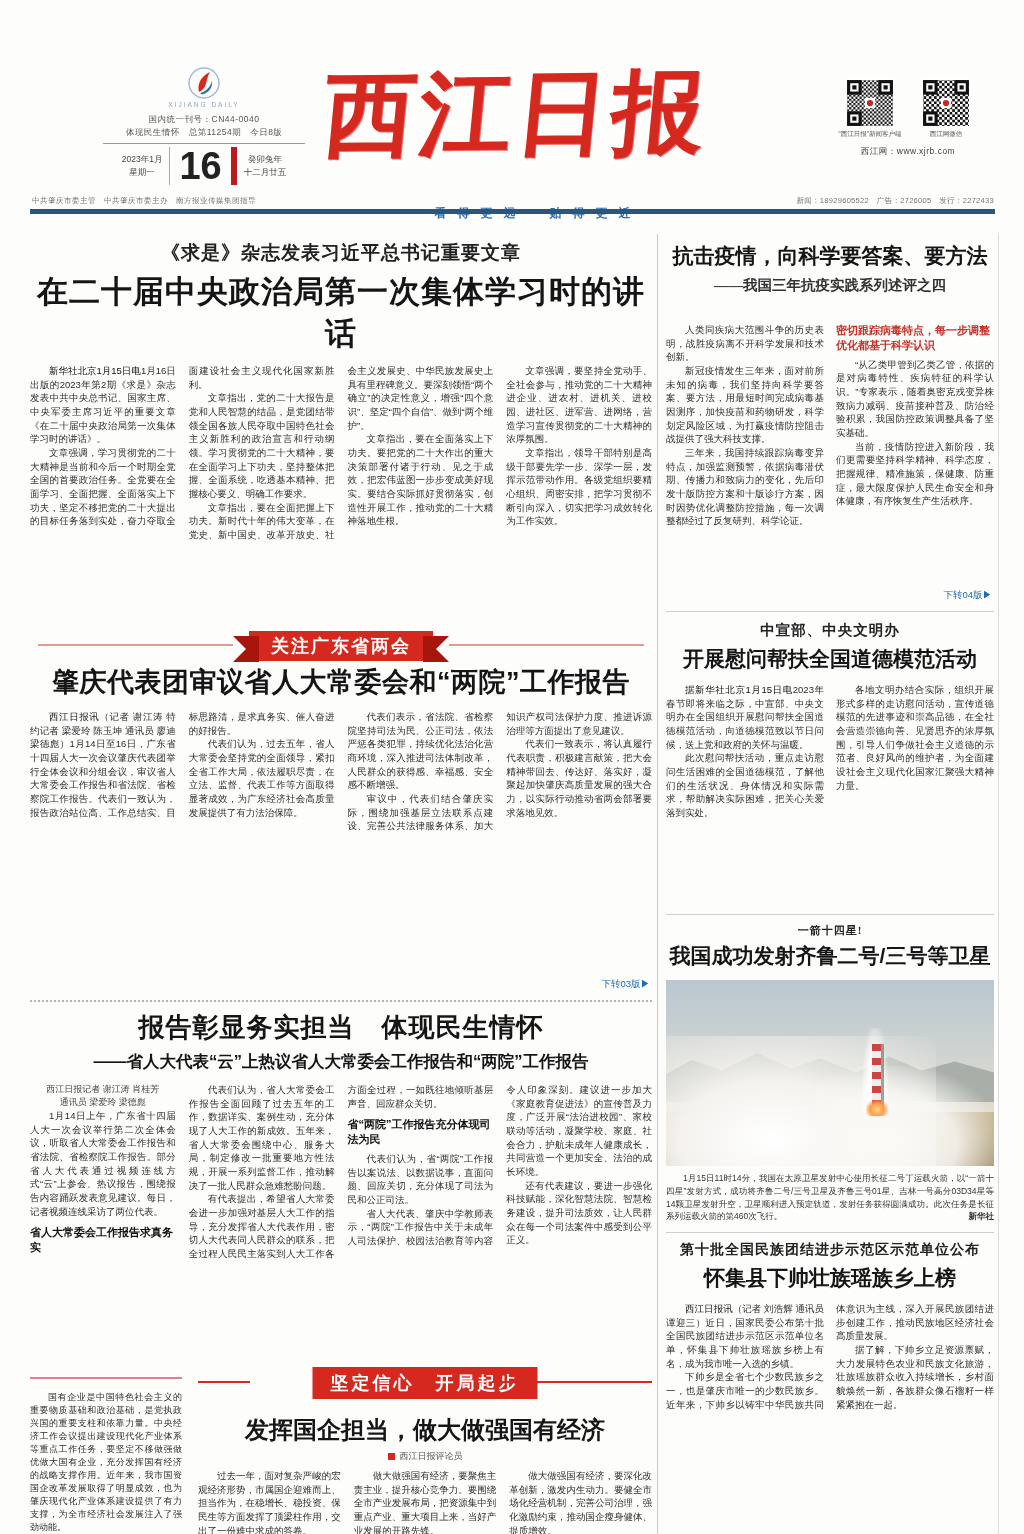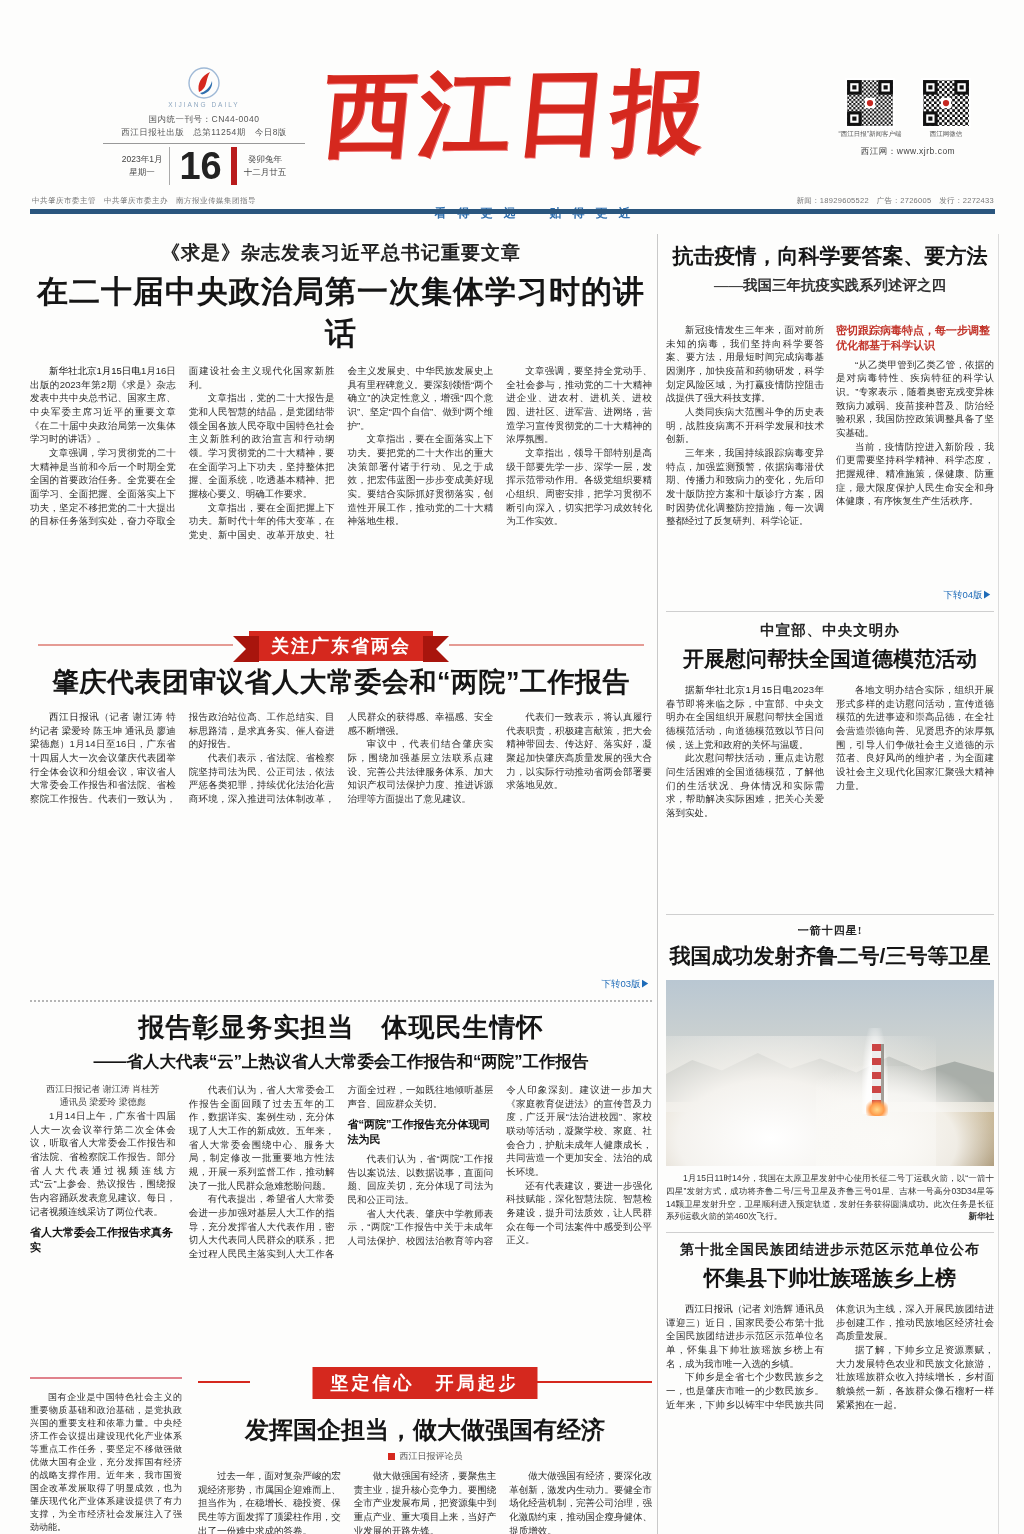--- a/index.html
+++ b/index.html
@@ -119,21 +119,21 @@
 
   <header>
     <div class="mh-left">
       <svg class="logo" viewBox="0 0 34 34">
         <circle cx="17" cy="17" r="15" fill="none" stroke="#9fb9d6" stroke-width="1.4"></circle>
         <path d="M12 26 C10 18 14 10 23 6 C19 13 20 18 17 22 C15.5 24 14 25.3 12 26 Z" fill="#d5281e"></path>
         <path d="M13 27 C18 26 23 22 25 15 C26 21 22 27 15 28.5 Z" fill="#2f6fae"></path>
       </svg>
       <div class="logo-en">XIJIANG DAILY</div>
       <div class="issue-line">国内统一刊号：CN44-0040</div>
-      <div class="issue-line">西江日报社出版　总第11254期　今日8版</div>
+      <div class="issue-line">体现民生情怀　总第11254期　今日8版</div>
       <hr class="mh-rule">
       <div class="date-row">
         <div class="d-side">
           <span>2023年1月</span>
           <span>星期一</span>
         </div>
         <div class="d-day">16</div>
         <div class="d-side">
           <span>癸卯兔年</span>
           <span>十二月廿五</span>
@@ -240,20 +240,21 @@
       <span class="side-line l"></span>
       <span class="ribbon">关注广东省两会</span>
       <span class="side-line r"></span>
     </div>
 
     <section>
       <h2 style="font-size:27px; letter-spacing:.5px; margin:4px 0 10px;">肇庆代表团审议省人大常委会和“两院”工作报告</h2>
       <div class="cols-wrap">
         <div class="cols4 body-text" style="height:280px; overflow:hidden;">
             <p><b>西江日报讯</b>（记者 谢江涛 特约记者 梁爱玲 陈玉坤 通讯员 廖迪 梁德彪）1月14日至16日，广东省十四届人大一次会议肇庆代表团举行全体会议和分组会议，审议省人大常委会工作报告和省法院、省检察院工作报告。代表们一致认为，报告政治站位高、工作总结实、目标思路清，是求真务实、催人奋进的好报告。</p>
+            <p>代表们认为，过去五年，省人大常委会坚持党的全面领导，紧扣全省工作大局，依法履职尽责，在立法、监督、代表工作等方面取得显著成效，为广东经济社会高质量发展提供了有力法治保障。</p>
             <p>代表们表示，省法院、省检察院坚持司法为民、公正司法，依法严惩各类犯罪，持续优化法治化营商环境，深入推进司法体制改革，人民群众的获得感、幸福感、安全感不断增强。</p>
             <p>审议中，代表们结合肇庆实际，围绕加强基层立法联系点建设、完善公共法律服务体系、加大知识产权司法保护力度、推进诉源治理等方面提出了意见建议。</p>
             <p>代表们一致表示，将认真履行代表职责，积极建言献策，把大会精神带回去、传达好、落实好，凝聚起加快肇庆高质量发展的强大合力，以实际行动推动省两会部署要求落地见效。</p>
           </div>
         <span class="jump">下转03版▶</span>
       </div>
     </section>
 
     <hr class="dotted-rule" style="margin:10px 0 8px;">
 
@@ -299,22 +300,22 @@
     </section>
   </div>
 
   <div class="right-col">
 
     <section style="margin-top:8px;">
       <h2 style="font-size:21px;">抗击疫情，向科学要答案、要方法</h2>
       <div class="r-sub" style="margin:6px 0 28px;">——我国三年抗疫实践系列述评之四</div>
       <div class="cols-wrap">
         <div class="cols2 body-text" style="height:278px; overflow:hidden;">
+            <p>人类同疾病大范围斗争的历史表明，战胜疫病离不开科学发展和技术创新。</p>
             <p>新冠疫情发生三年来，面对前所未知的病毒，我们坚持向科学要答案、要方法，用最短时间完成病毒基因测序，加快疫苗和药物研发，科学划定风险区域，为打赢疫情防控阻击战提供了强大科技支撑。</p>
-            <p>人类同疾病大范围斗争的历史表明，战胜疫病离不开科学发展和技术创新。</p>
             <p>三年来，我国持续跟踪病毒变异特点，加强监测预警，依据病毒潜伏期、传播力和致病力的变化，先后印发十版防控方案和十版诊疗方案，因时因势优化调整防控措施，每一次调整都经过了反复研判、科学论证。</p>
             <h4 class="col-subhead red">密切跟踪病毒特点，每一步调整优化都基于科学认识</h4>
             <p>“从乙类甲管到乙类乙管，依据的是对病毒特性、疾病特征的科学认识。”专家表示，随着奥密克戎变异株致病力减弱、疫苗接种普及、防治经验积累，我国防控政策调整具备了坚实基础。</p>
             <p>当前，疫情防控进入新阶段，我们更需要坚持科学精神、科学态度，把握规律、精准施策，保健康、防重症，最大限度保护人民生命安全和身体健康，有序恢复生产生活秩序。</p>
           </div>
         <span class="jump">下转04版▶</span>
       </div>
     </section>
 
     <hr class="hdiv" style="margin:10px 0 9px;">

